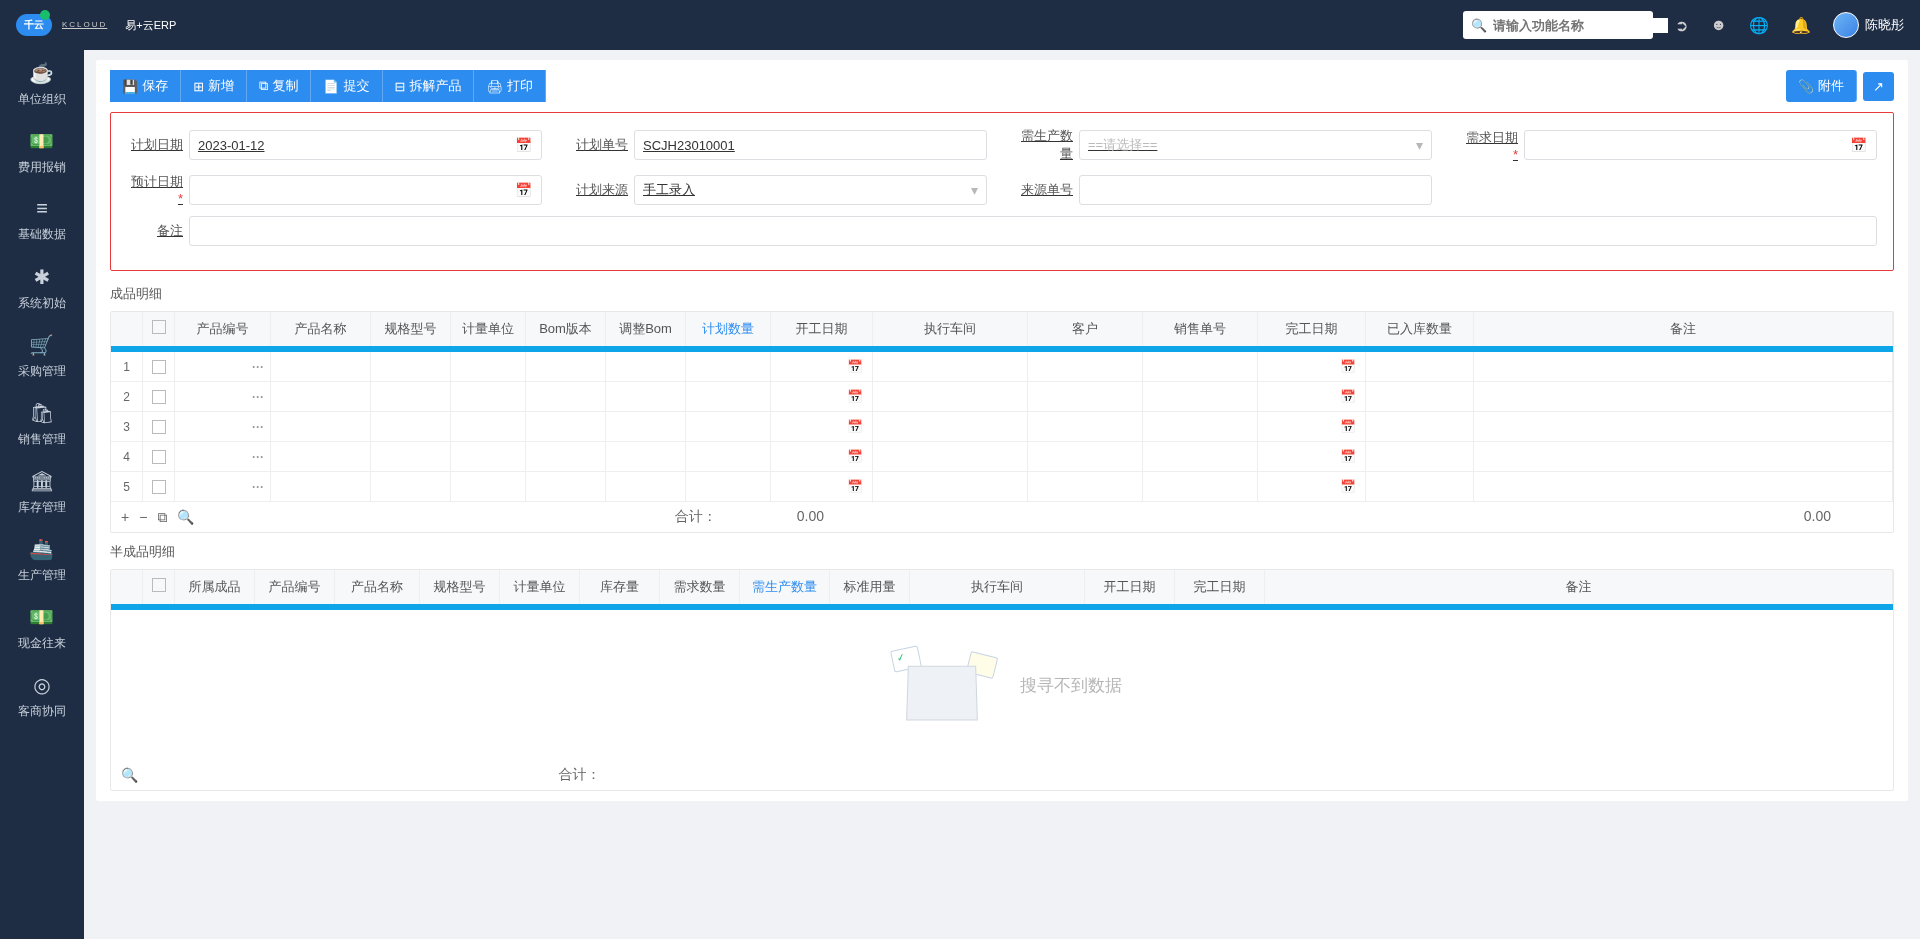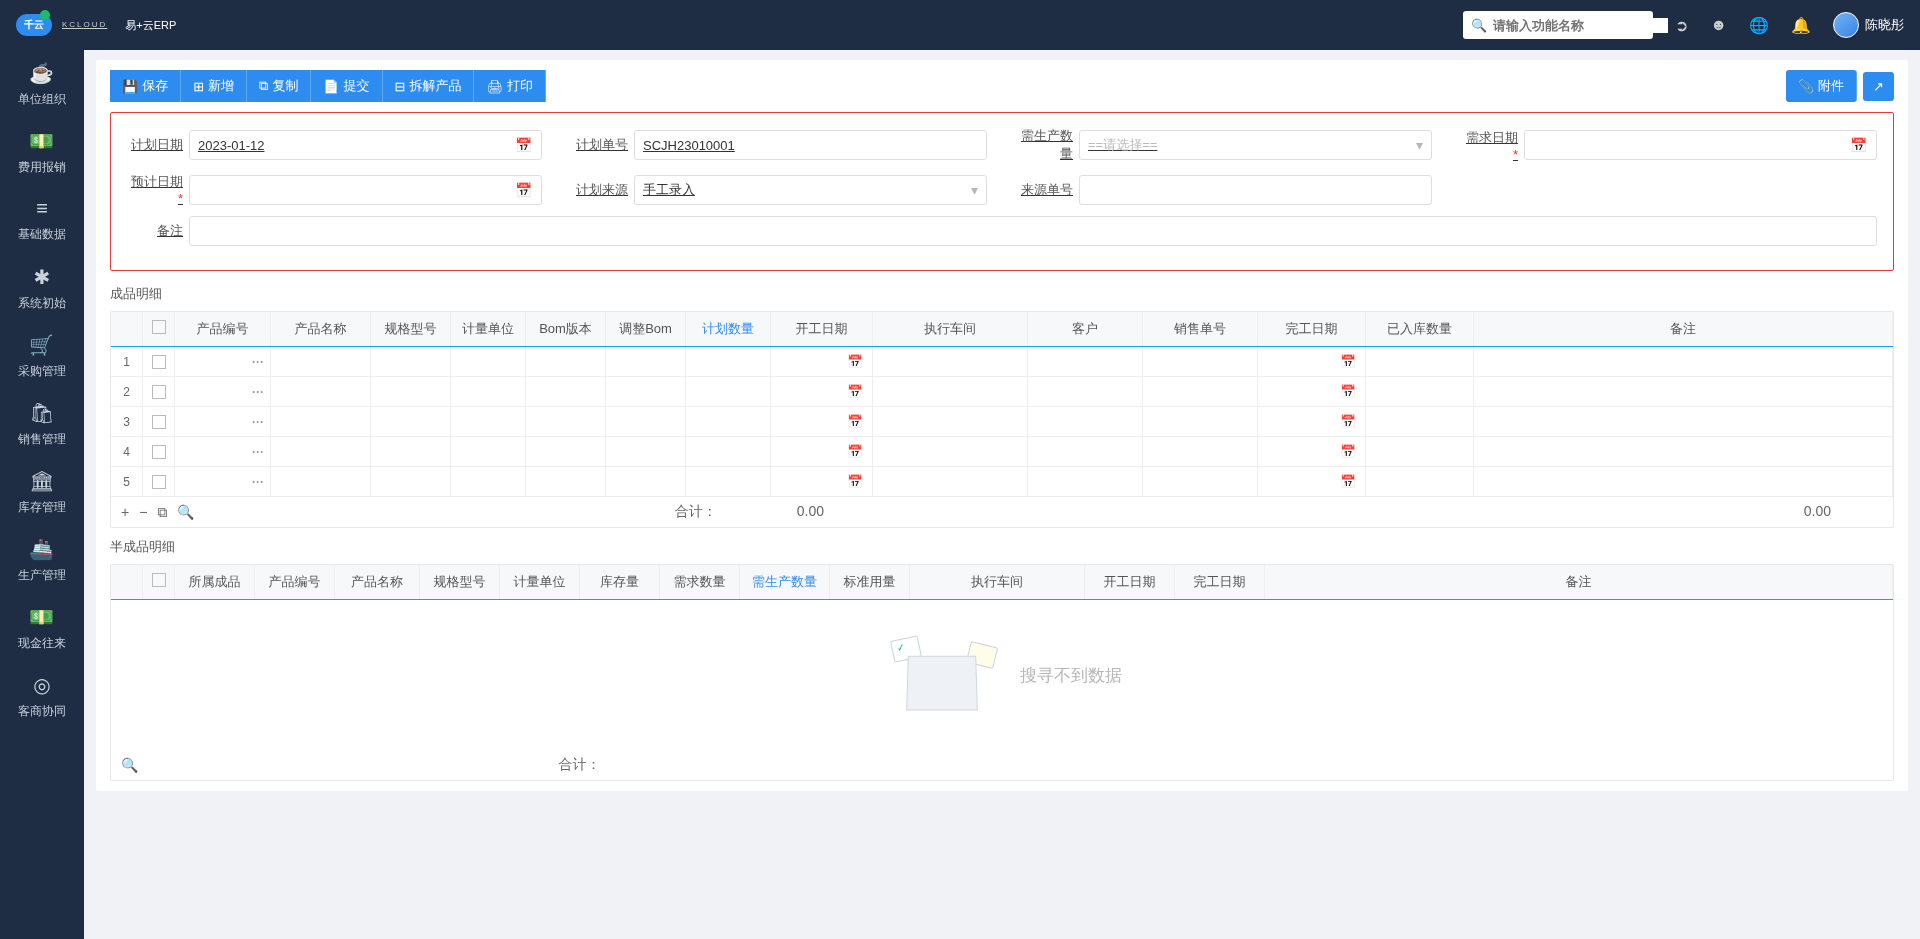--- a/index.html
+++ b/index.html
@@ -53,21 +53,21 @@
 .fld.wide{flex:3.4;}
 .fld-lbl{width:62px;text-align:right;color:#555;flex-shrink:0;padding-right:6px;}
 .req{color:#e63b3b;}
 .fld-in{flex:1;height:30px;border:1px solid #dcdee2;border-radius:3px;padding:0 8px;font-size:13px;display:flex;align-items:center;position:relative;}
 .fld-ic{color:#b7b7b7;font-size:14px;position:absolute;right:8px;}
 .fld-placeholder{color:#bbb;}
 
 .sec-title{padding:0 14px 8px;font-size:13px;color:#555;}
 .grid-wrap{padding:0 14px 10px;}
 .grid{width:100%;border:1px solid #e8e8e8;border-radius:2px;overflow:hidden;}
-.ghead{display:flex;background:#f7f8fa;border-bottom:1px solid #0ea5e9;}
+.ghead{display:flex;background:#f7f8fa;border-bottom:6px solid #0ea5e9;}
 .gh{padding:8px 6px;text-align:center;font-size:13px;color:#555;border-right:1px solid #eee;overflow:hidden;white-space:nowrap;}
 .gh.hl{color:#2d8cf0;}
 .grow{display:flex;border-bottom:1px solid #eee;height:30px;}
 .gc{border-right:1px solid #eee;display:flex;align-items:center;justify-content:center;font-size:12px;color:#666;}
 .gc .chk{width:14px;height:14px;border:1px solid #bbb;}
 .more-dots{font-weight:bold;color:#999;cursor:pointer;}
 .cal-ic{color:#b7b7b7;font-size:13px;}
 .gfoot{display:flex;align-items:center;padding:6px 10px;gap:10px;color:#666;font-size:14px;}
 .gfoot .ic{cursor:pointer;}
 .gfoot .sum{flex:1;display:flex;}

